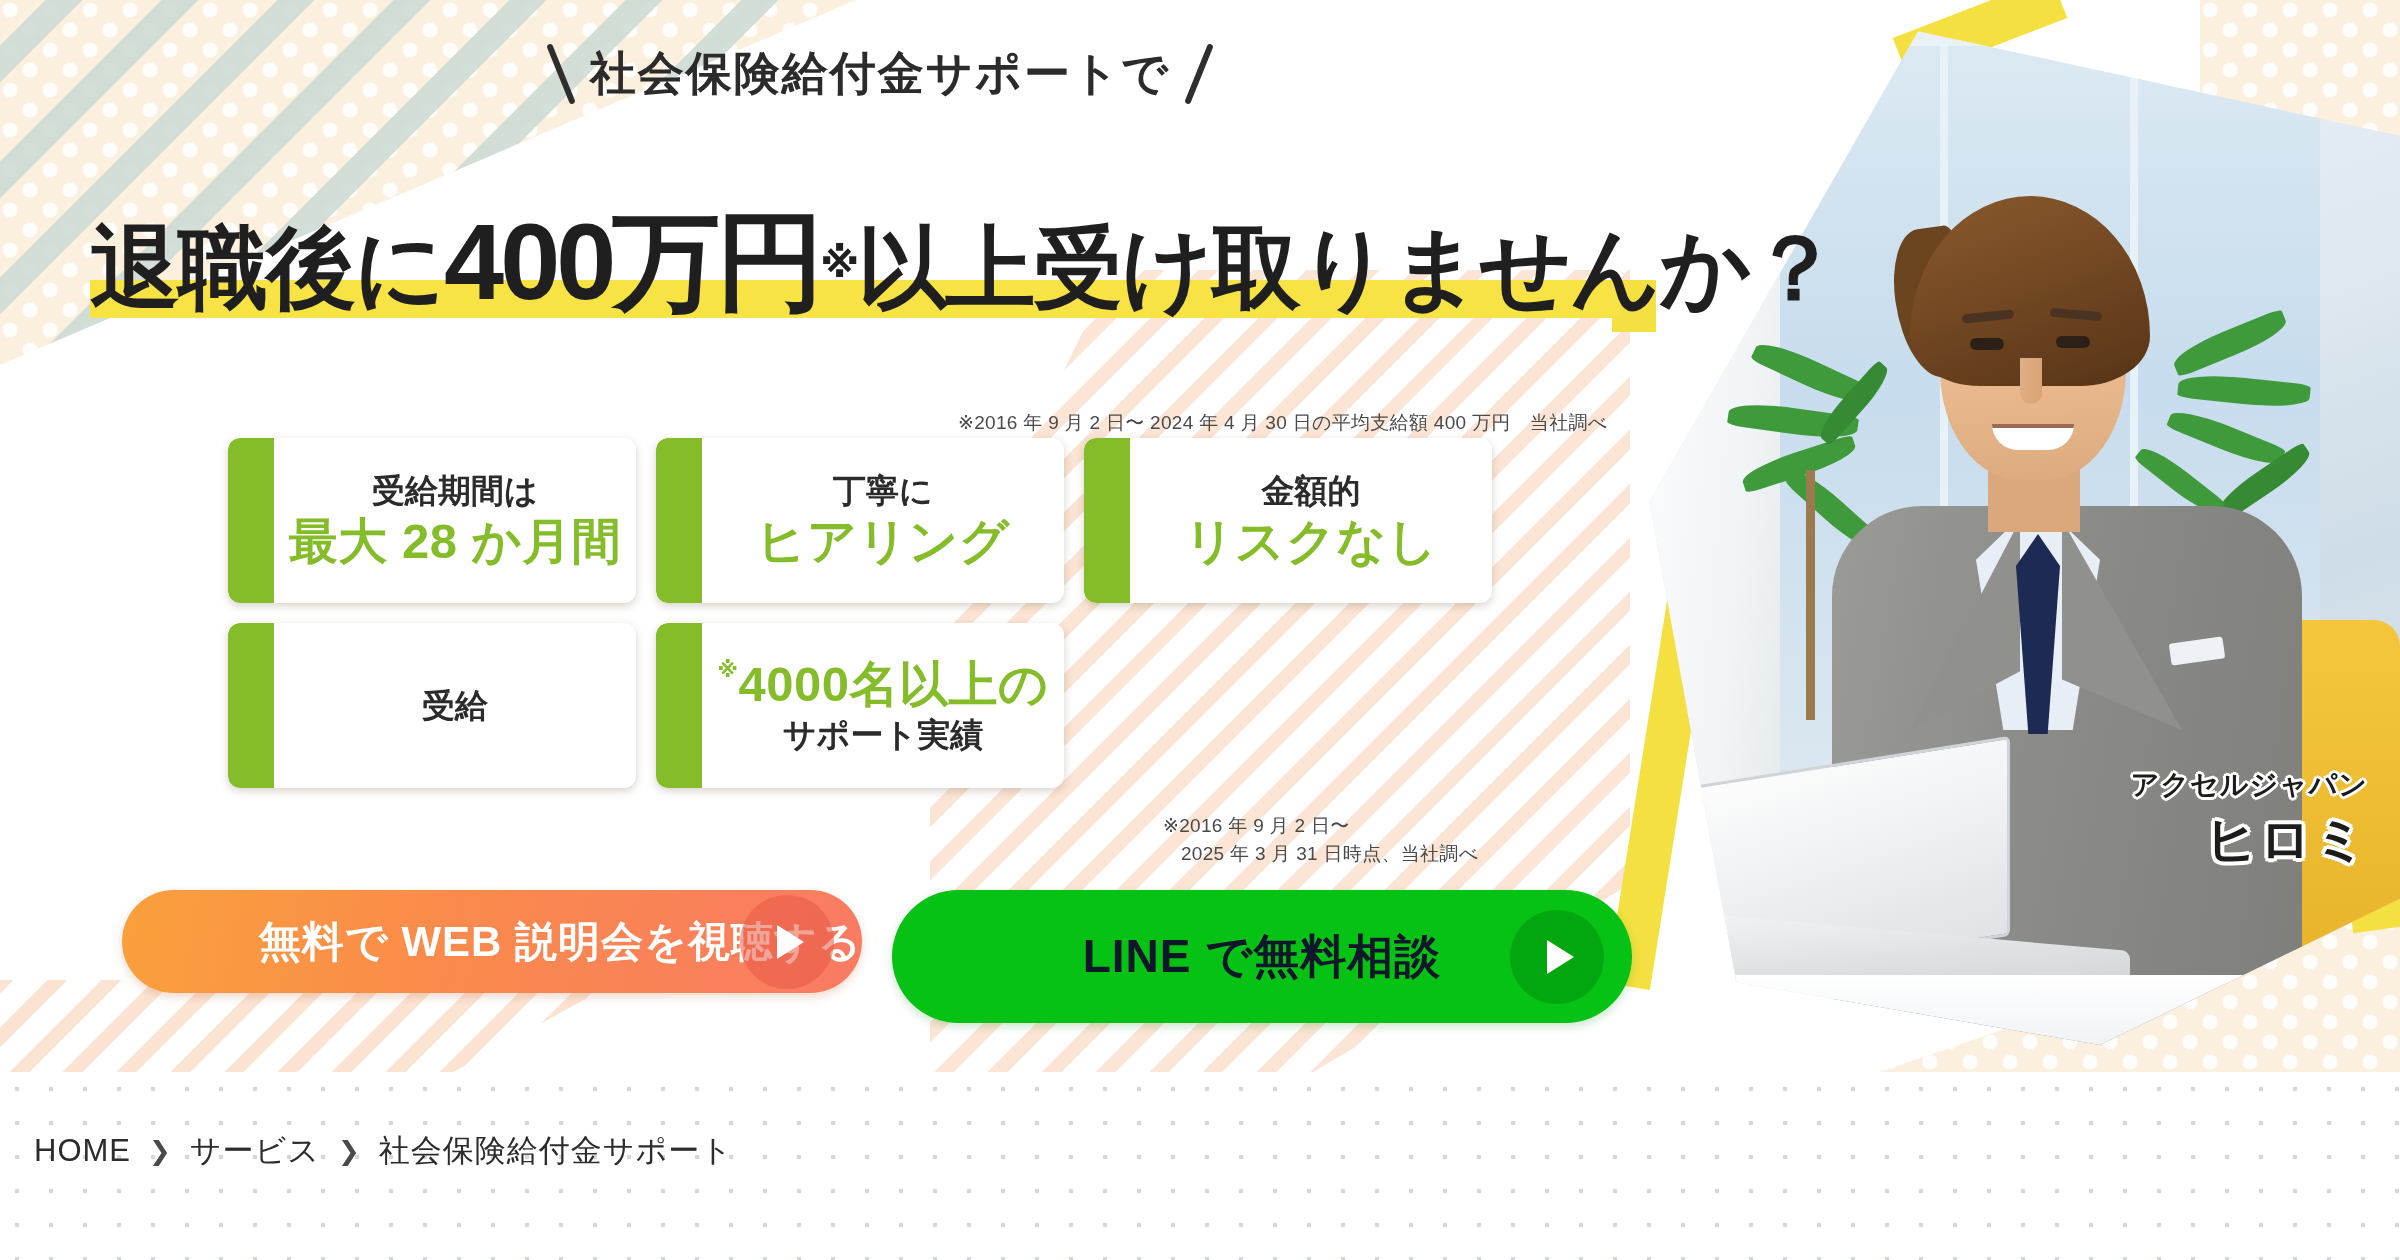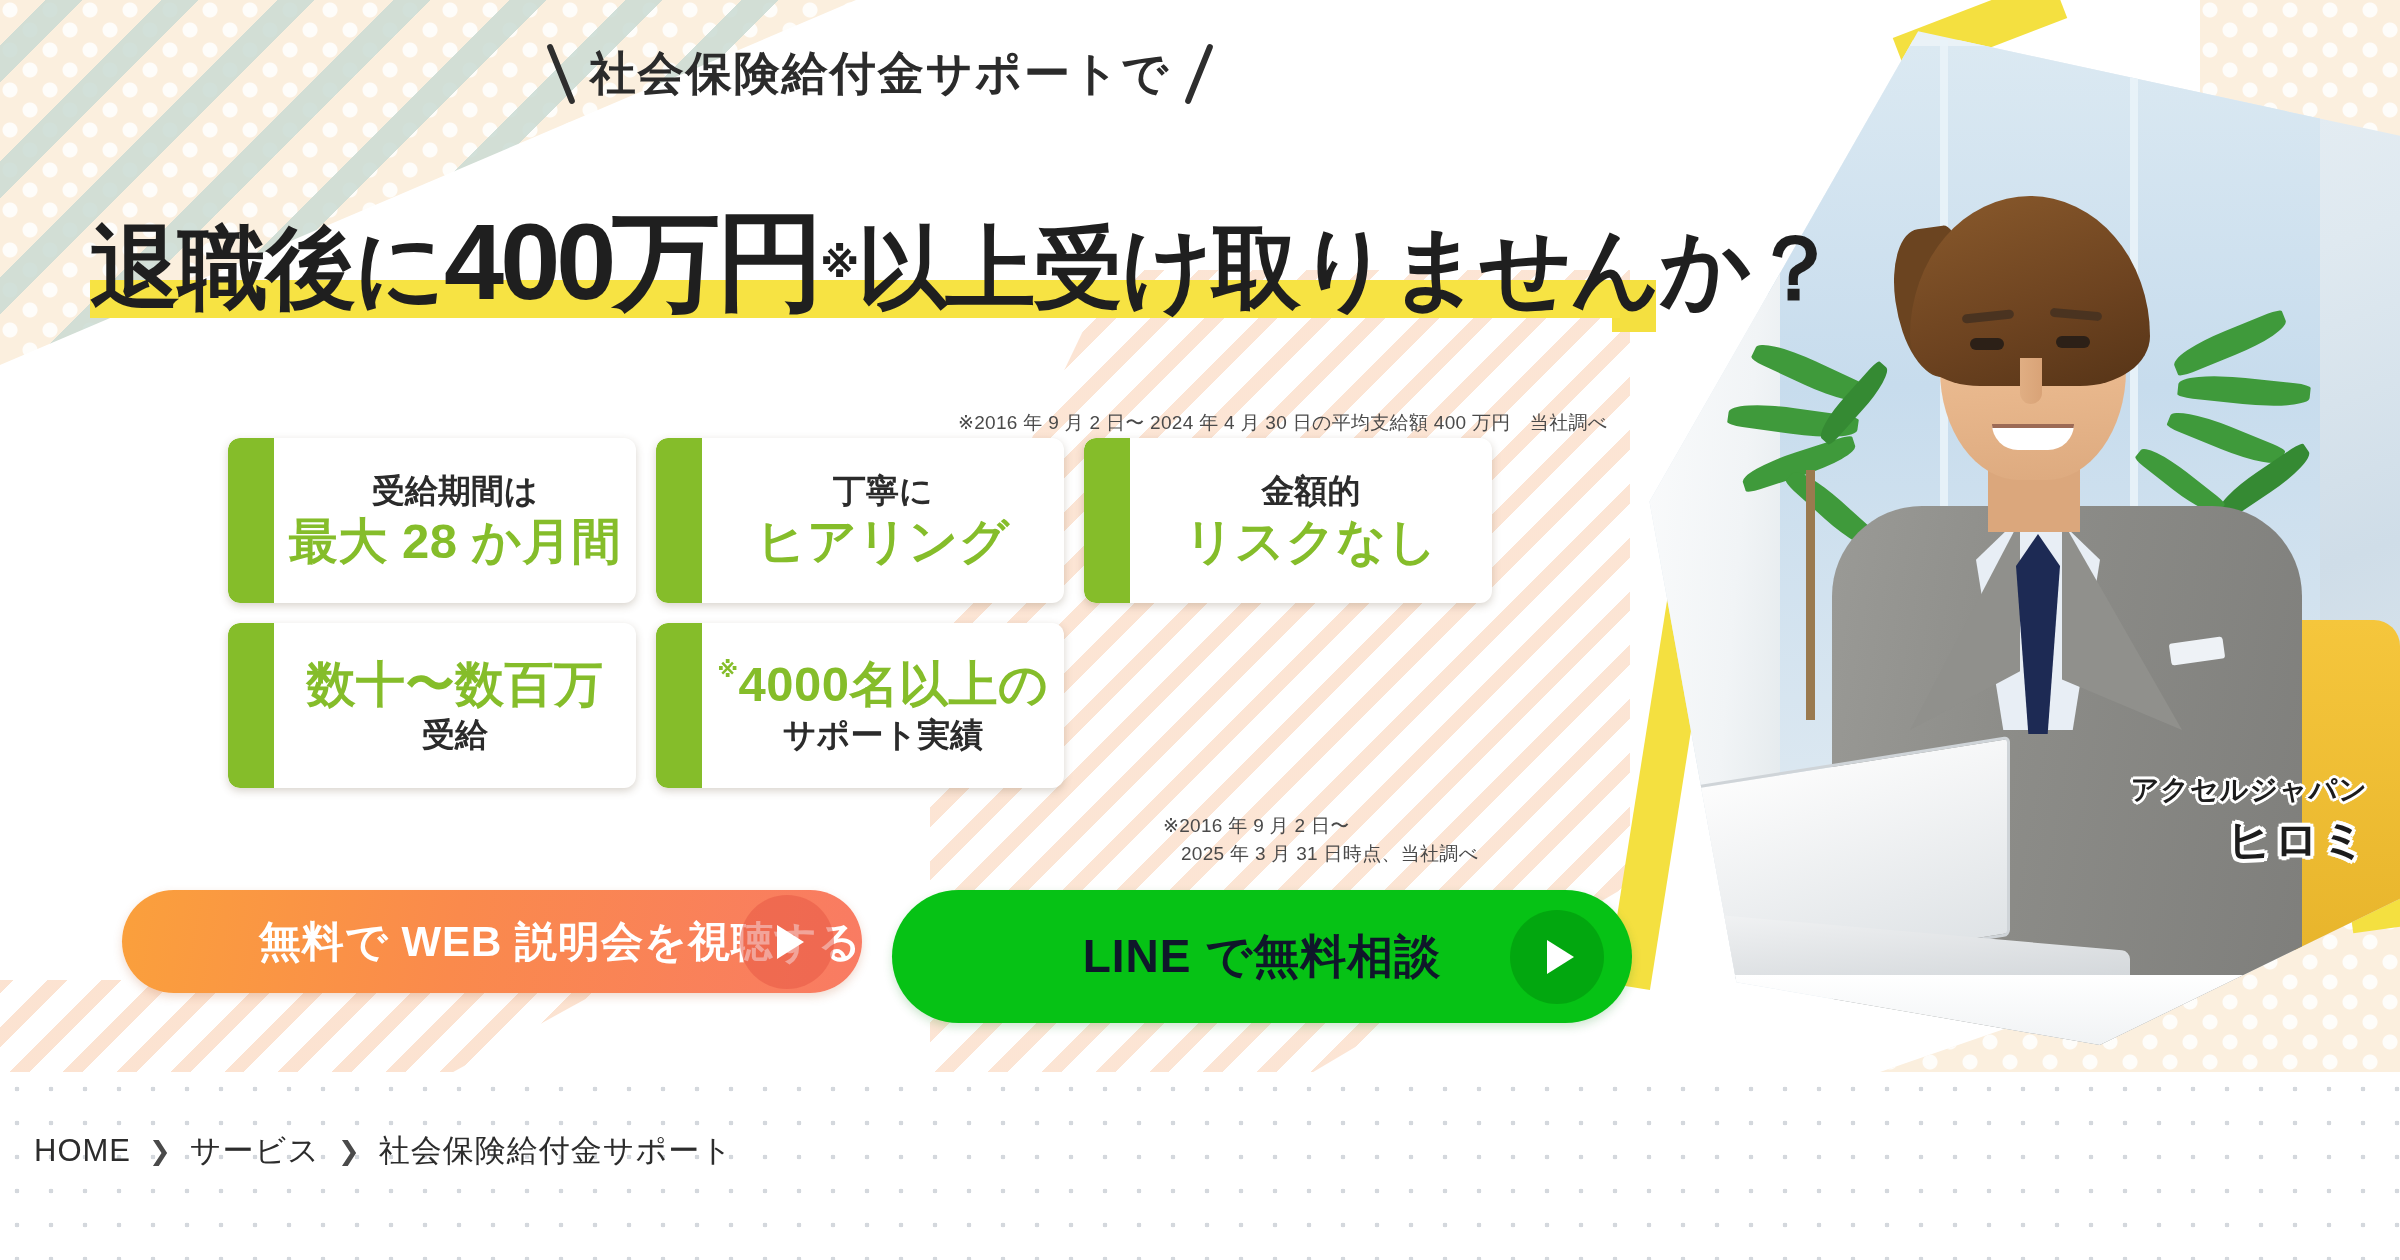--- a/index.html
+++ b/index.html
@@ -278,21 +278,21 @@
     position:absolute; left:1990px; top:760px; width:400px; height:120px;
     text-align:left; padding-right:22px;
     display:flex; flex-direction:column; justify-content:center; align-items:flex-end;
   }
   .np-company{
     font-size:28px; font-weight:bold; color:#1c1c1c; letter-spacing:1px;
     text-shadow:-2px -2px 0 #fff, 2px -2px 0 #fff, -2px 2px 0 #fff, 2px 2px 0 #fff,
                  0 -3px 0 #fff, 0 3px 0 #fff, -3px 0 0 #fff, 3px 0 0 #fff;
   }
   .np-name{
-    font-size:44px; font-weight:bold; color:#1c1c1c; letter-spacing:2px; margin-top:2px;
+    font-size:51px; font-weight:bold; color:#1c1c1c; letter-spacing:2px; margin-top:2px;
     text-shadow:-3px -3px 0 #fff, 3px -3px 0 #fff, -3px 3px 0 #fff, 3px 3px 0 #fff,
                  0 -4px 0 #fff, 0 4px 0 #fff, -4px 0 0 #fff, 4px 0 0 #fff;
   }
   
   .np-green{
     position:absolute; left:2090px; top:690px; width:320px; height:280px;
     background:#8DC63F;
     clip-path:polygon(42% 0%, 100% 0%, 100% 100%, 0% 100%);
     z-index:-1;
   }
@@ -412,21 +412,20 @@
 
   <div class="card">
     <div class="body">
       <div class="line-sub">金額的</div>
       <div class="line-main">リスクなし</div>
     </div>
   </div>
 
   <div class="card">
     <div class="body">
-      <div class="line-main">数十〜数百万</div>
       <div class="line-sub">受給</div>
     </div>
   </div>
 
 
   <div class="card">
     <div class="body">
       <div class="line-main"><span class="sup">※</span><span>4000名以上の</span></div>
       <div class="line-sub">サポート実績</div>
     </div>

